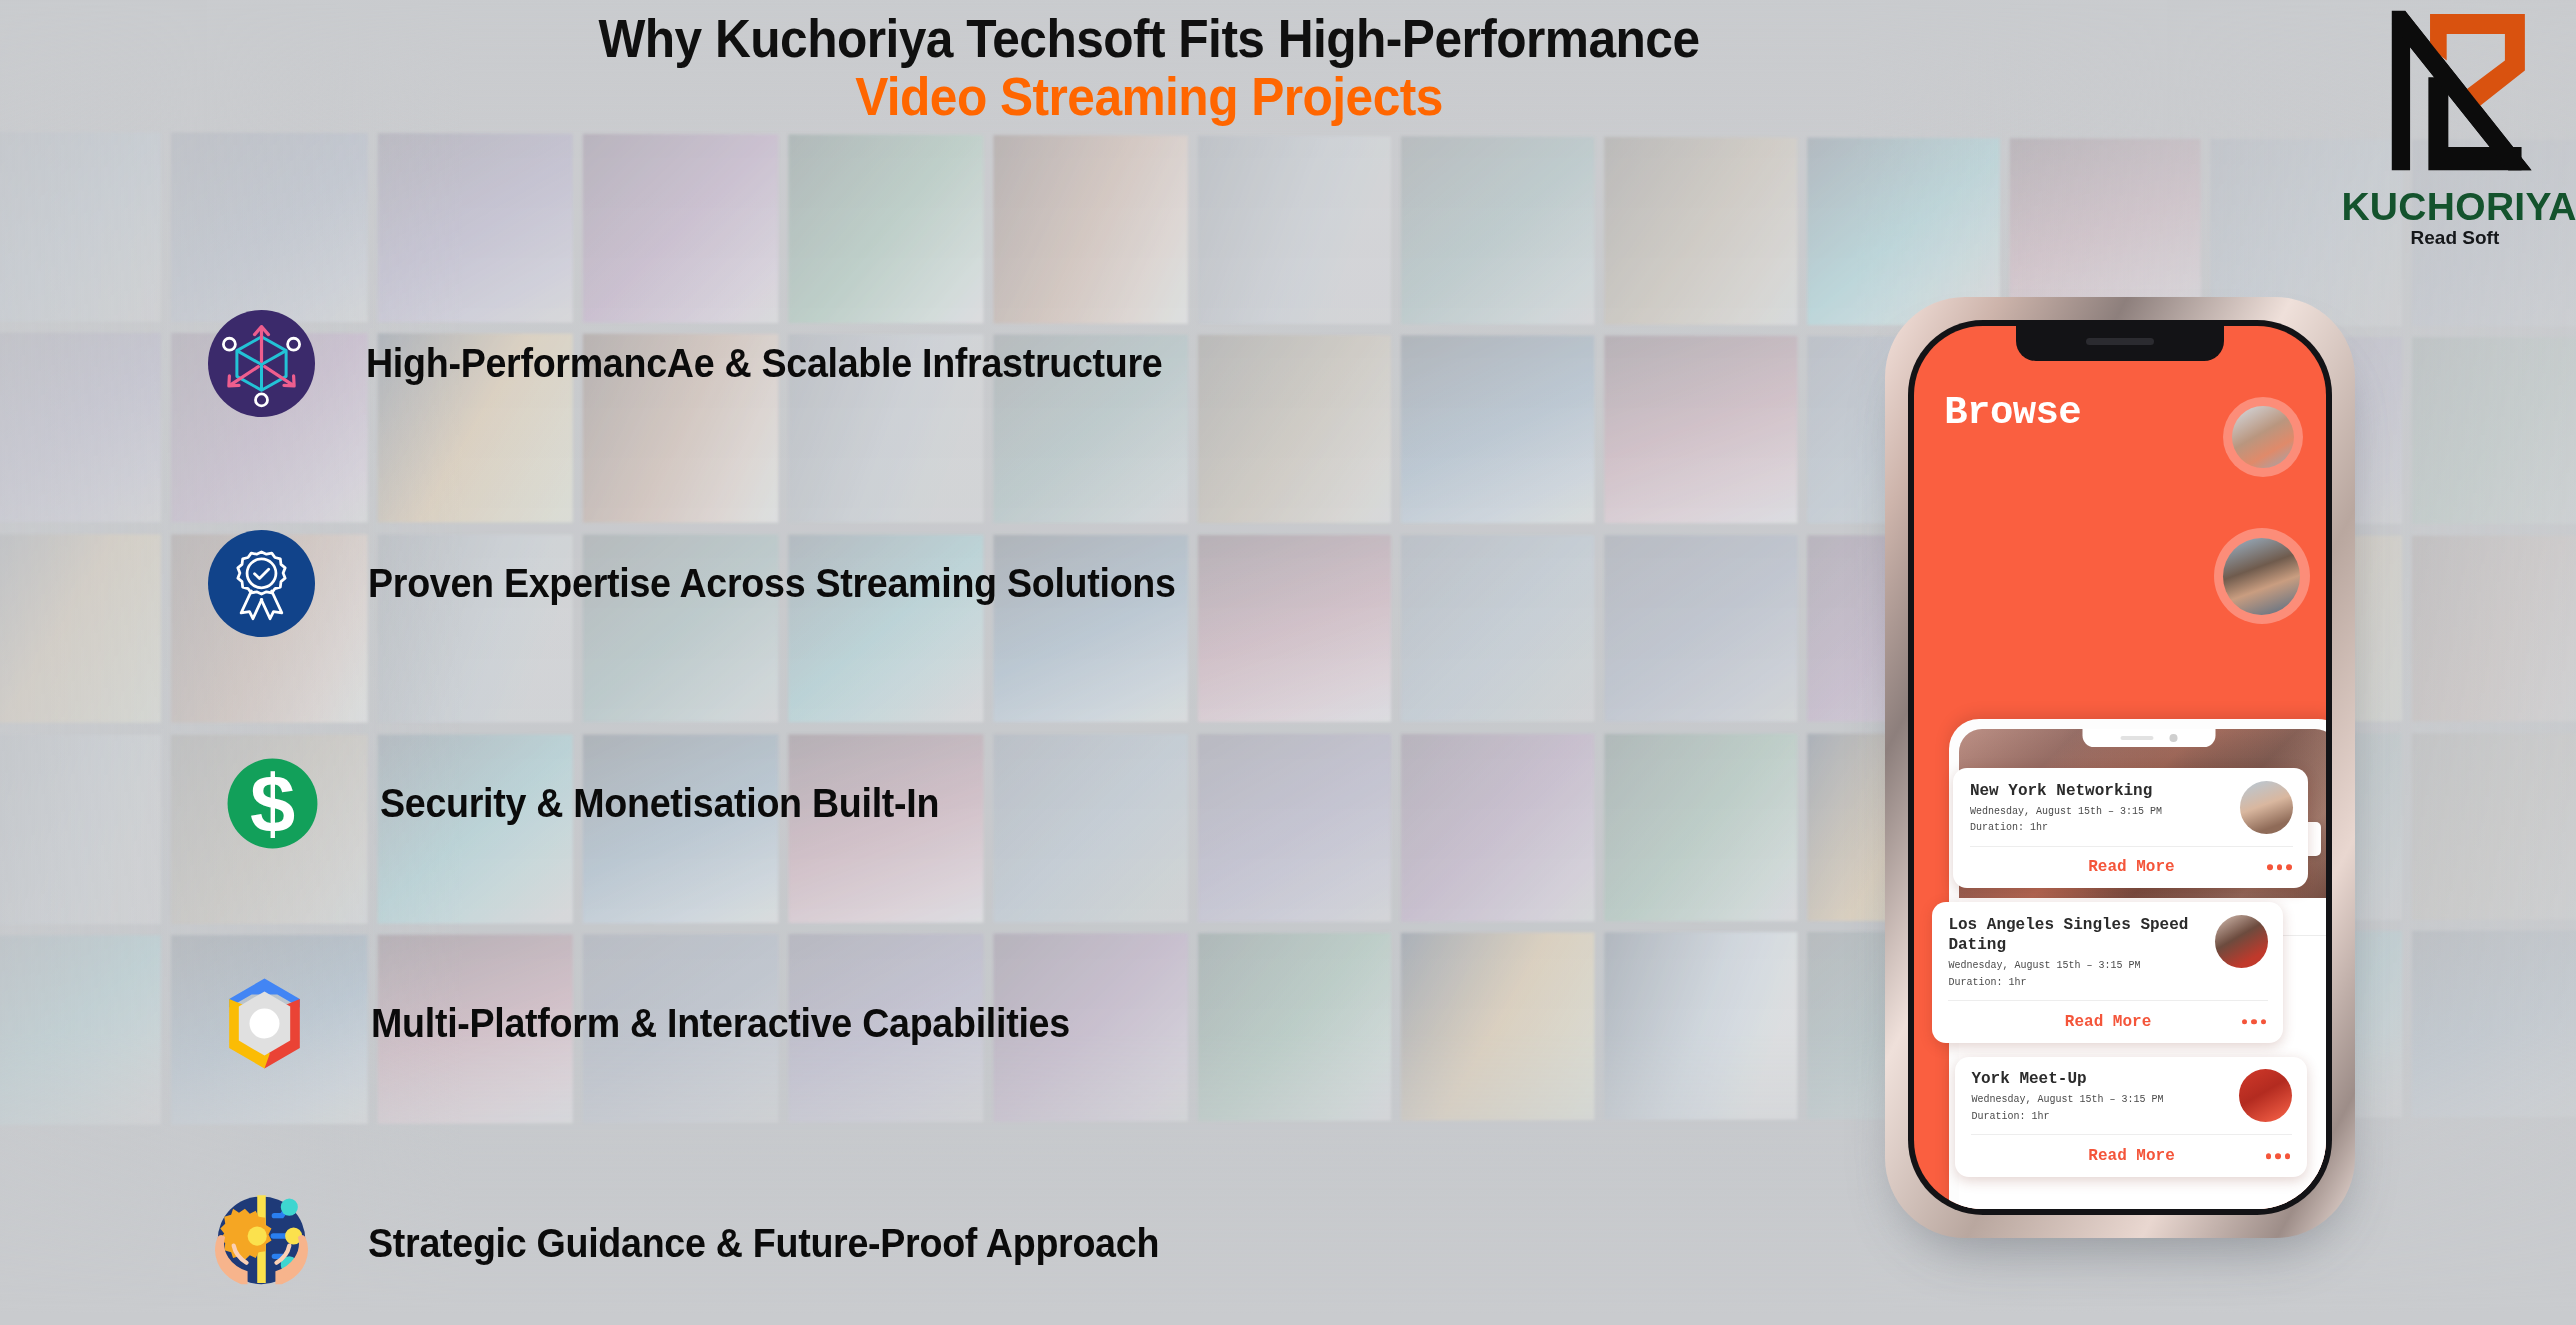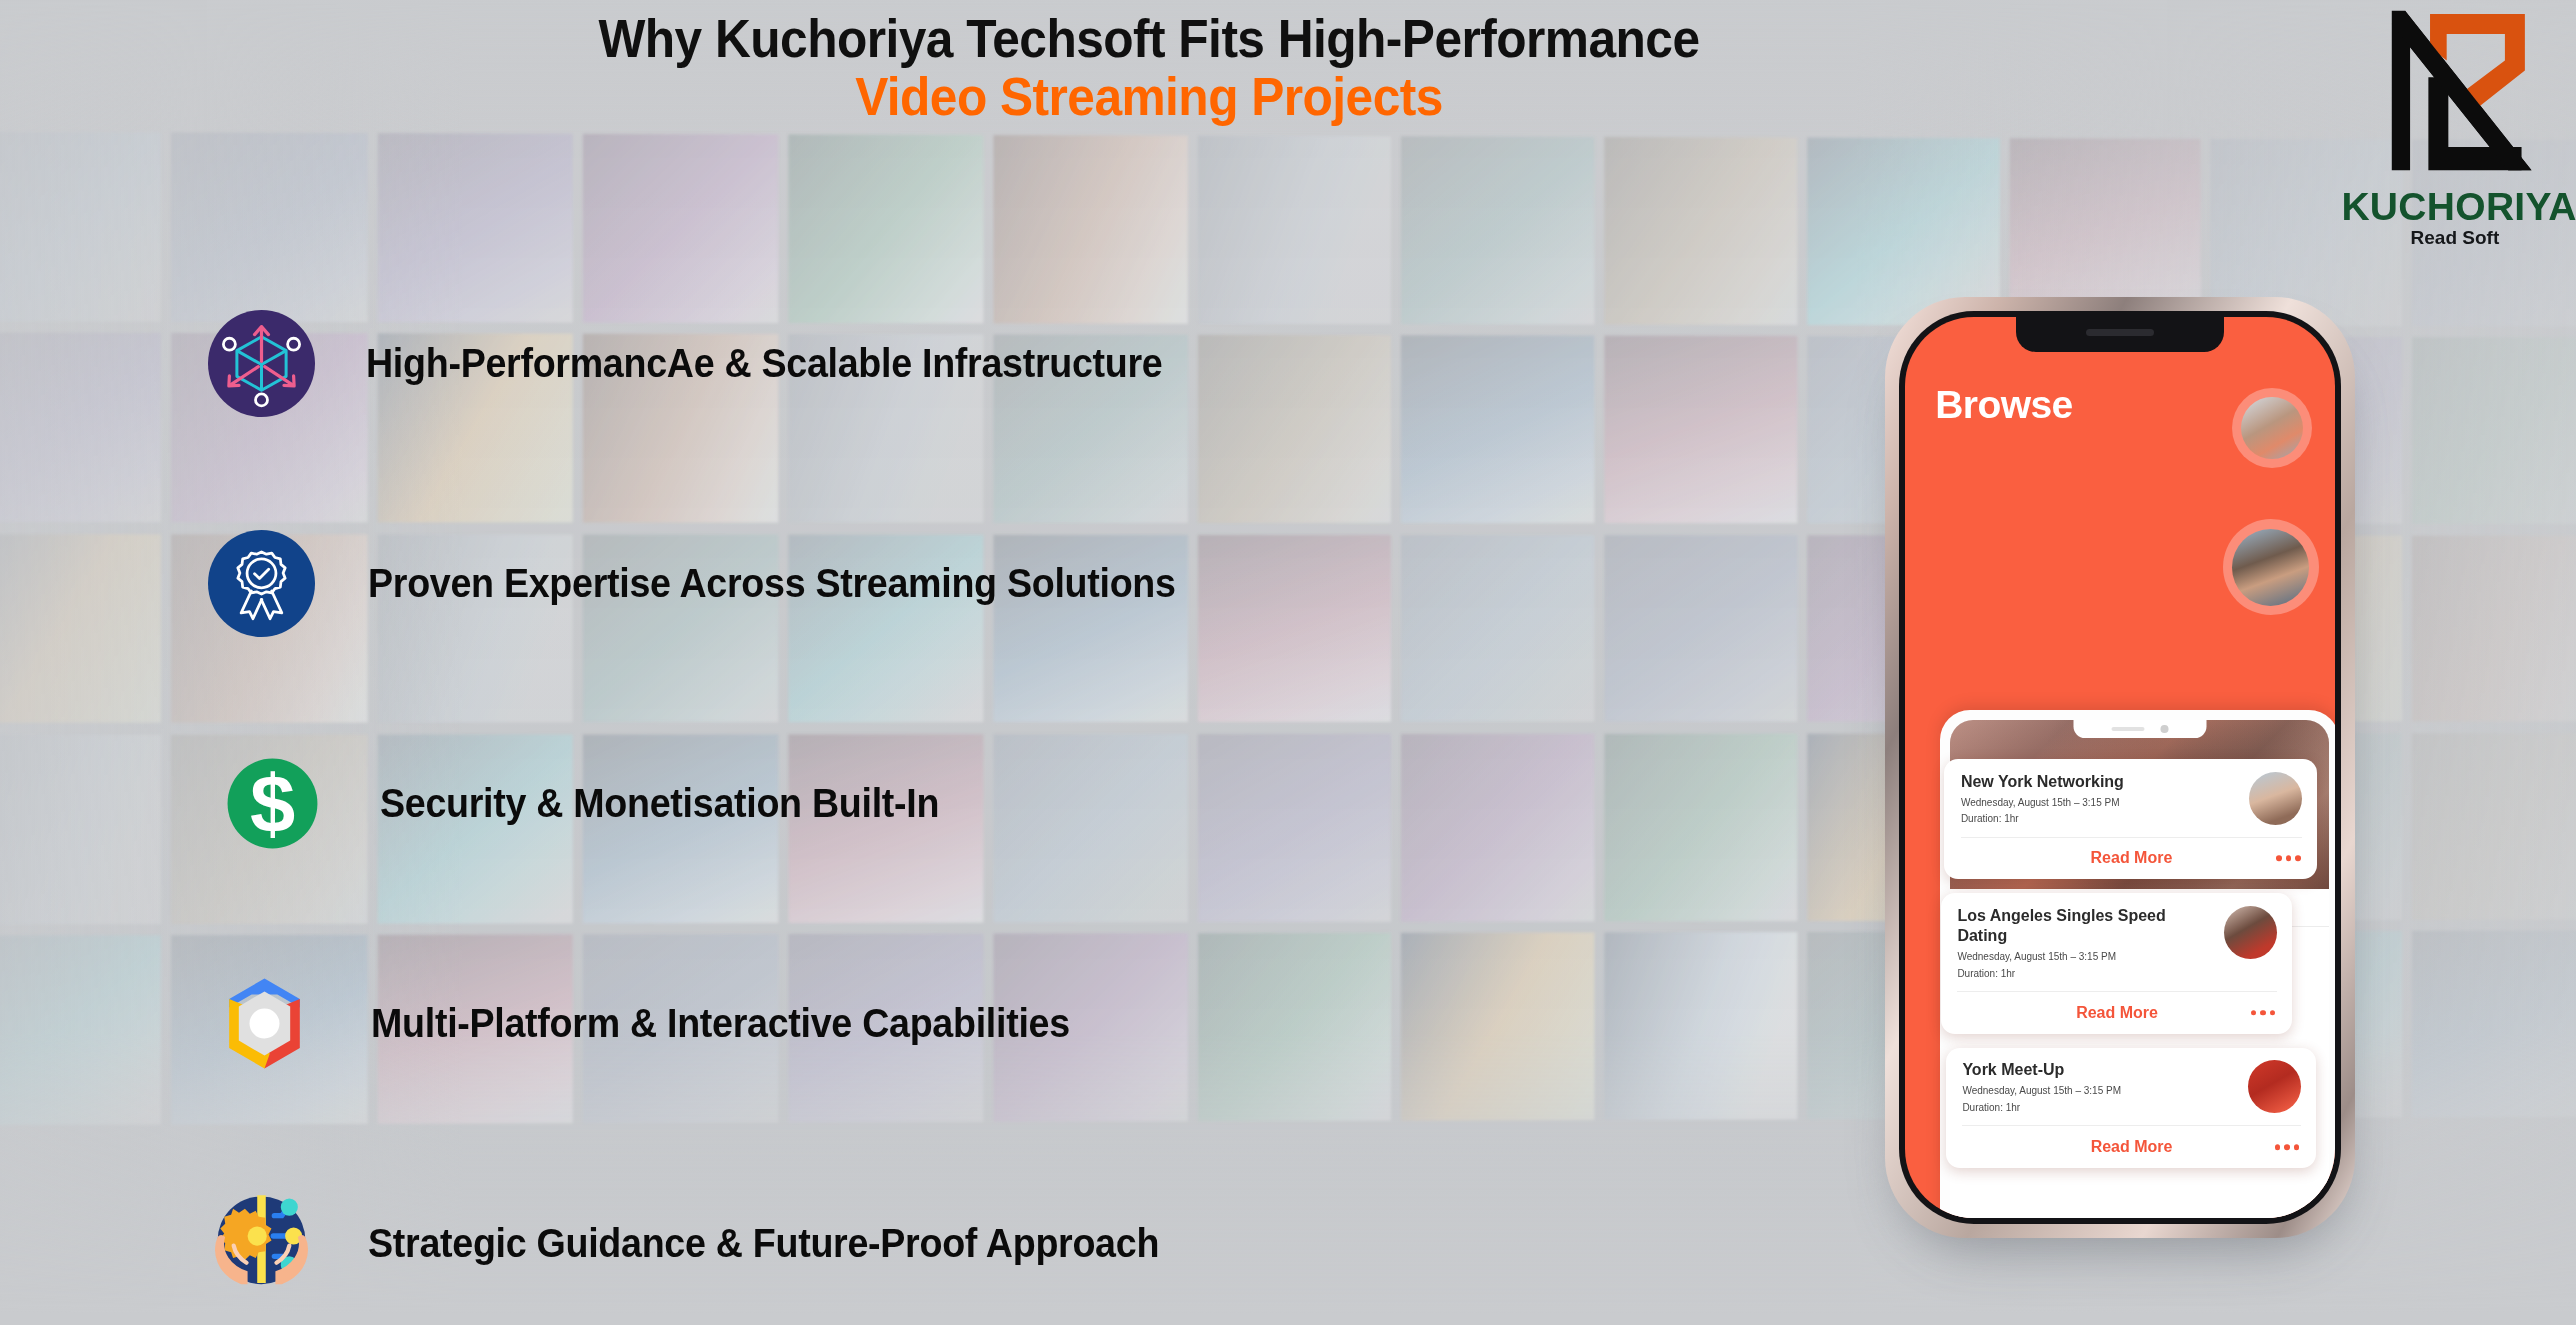--- a/index.html
+++ b/index.html
@@ -97,21 +97,22 @@
   }
   .phone-shadow{
     position:absolute; left:16.4px; top:25px; width:442px; height:903px;
     border-radius:75px;
     box-shadow:0 24px 51px rgba(60,65,75,.38);
   }
   .phone-frame{
     position:absolute; left:0; top:0; width:470px; height:941px;
     border-radius:80px;
     background:linear-gradient(118deg,#f5e3dd 0%,#cdb4ab 12%,#8d7f7c 25%,#efe0da 42%,#b9a79f 60%,#e9d7d0 78%,#9d8d88 92%,#f1e2dc 100%);
-    padding:14px;
+    padding:23px;
+    font-family:Liberation Mono, monospace;
   }
   .phone-body{
     width:100%; height:100%; border-radius:75px;
     background:#131316; padding:6.3px;
   }
   .phone-screen{
     position:relative; width:100%; height:100%;
     border-radius:69px; overflow:hidden;
     background:#FA5F40;
   }
@@ -200,21 +201,21 @@
   .tabs .tab.muted{ color:#6d6d6d; font-weight:600; }
 
   .cards{ position:absolute; left:17.7px; top:442px; right:21.5px; z-index:4; }
   .ecard{
     background:#fff; border-radius:14px;
     box-shadow:0 3.8px 12.6px rgba(120,40,25,.20);
     padding:12.6px 15px 0 16.4px; margin-bottom:14px;
     position:relative;
   }
   .ecard.shift-a{ margin-left:21.5px; margin-right:-3.8px; }
-  .ecard.shift-b{ margin-left:18px; margin-right:21.5px; }
+  .ecard.shift-b{ margin-left:0px; margin-right:21.5px; }
   .ecard.shift-c{ margin-left:23px; margin-right:-2.5px; }
   .ecard .top{ display:flex; align-items:flex-start; }
   .ecard .info{ flex:1; min-width:0; }
   .ecard .etitle{ font-size:16px; font-weight:700; color:#2b2b2b; line-height:1.25; }
   .ecard .emeta{ font-size:10px; color:#4a4a4a; margin-top:3.8px; line-height:1.3; }
   .ecard .ethumb{
     width:53px; height:53px; border-radius:50%; flex:0 0 53px; margin-left:8.8px;
     overflow:hidden;
   }
   .t1{ background:linear-gradient(160deg,#b6c9d8,#d9b79f 45%,#8f6b58 80%); }

